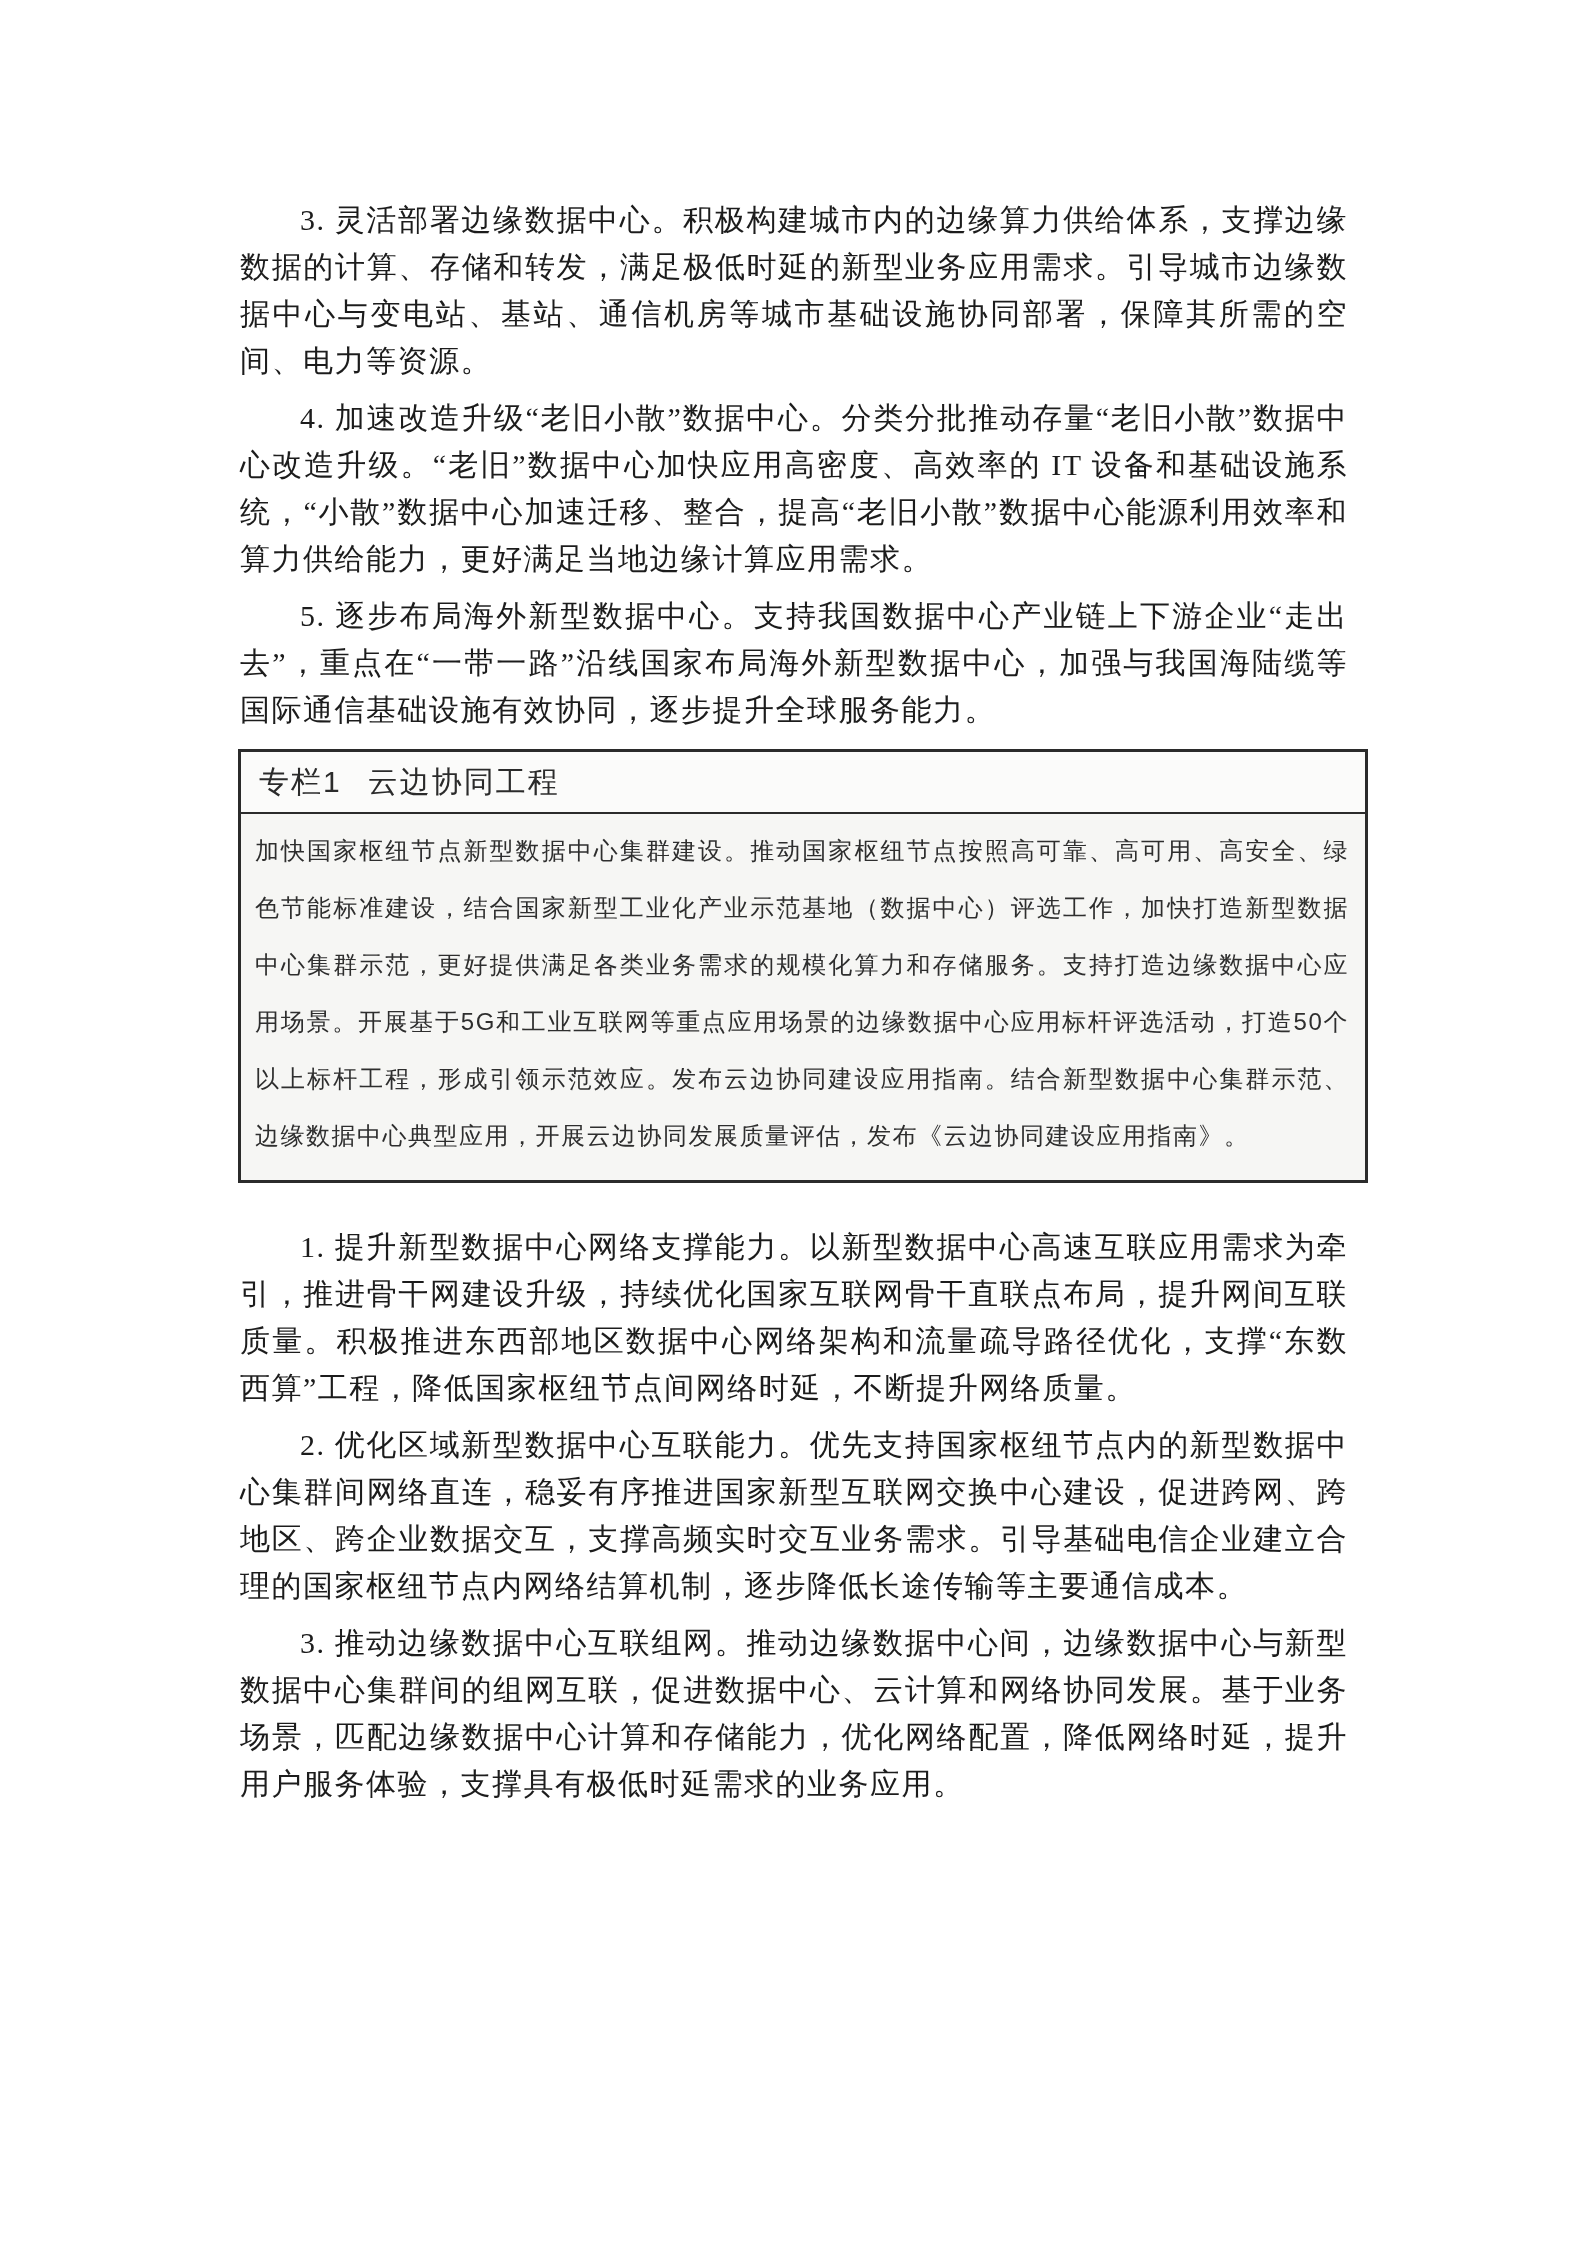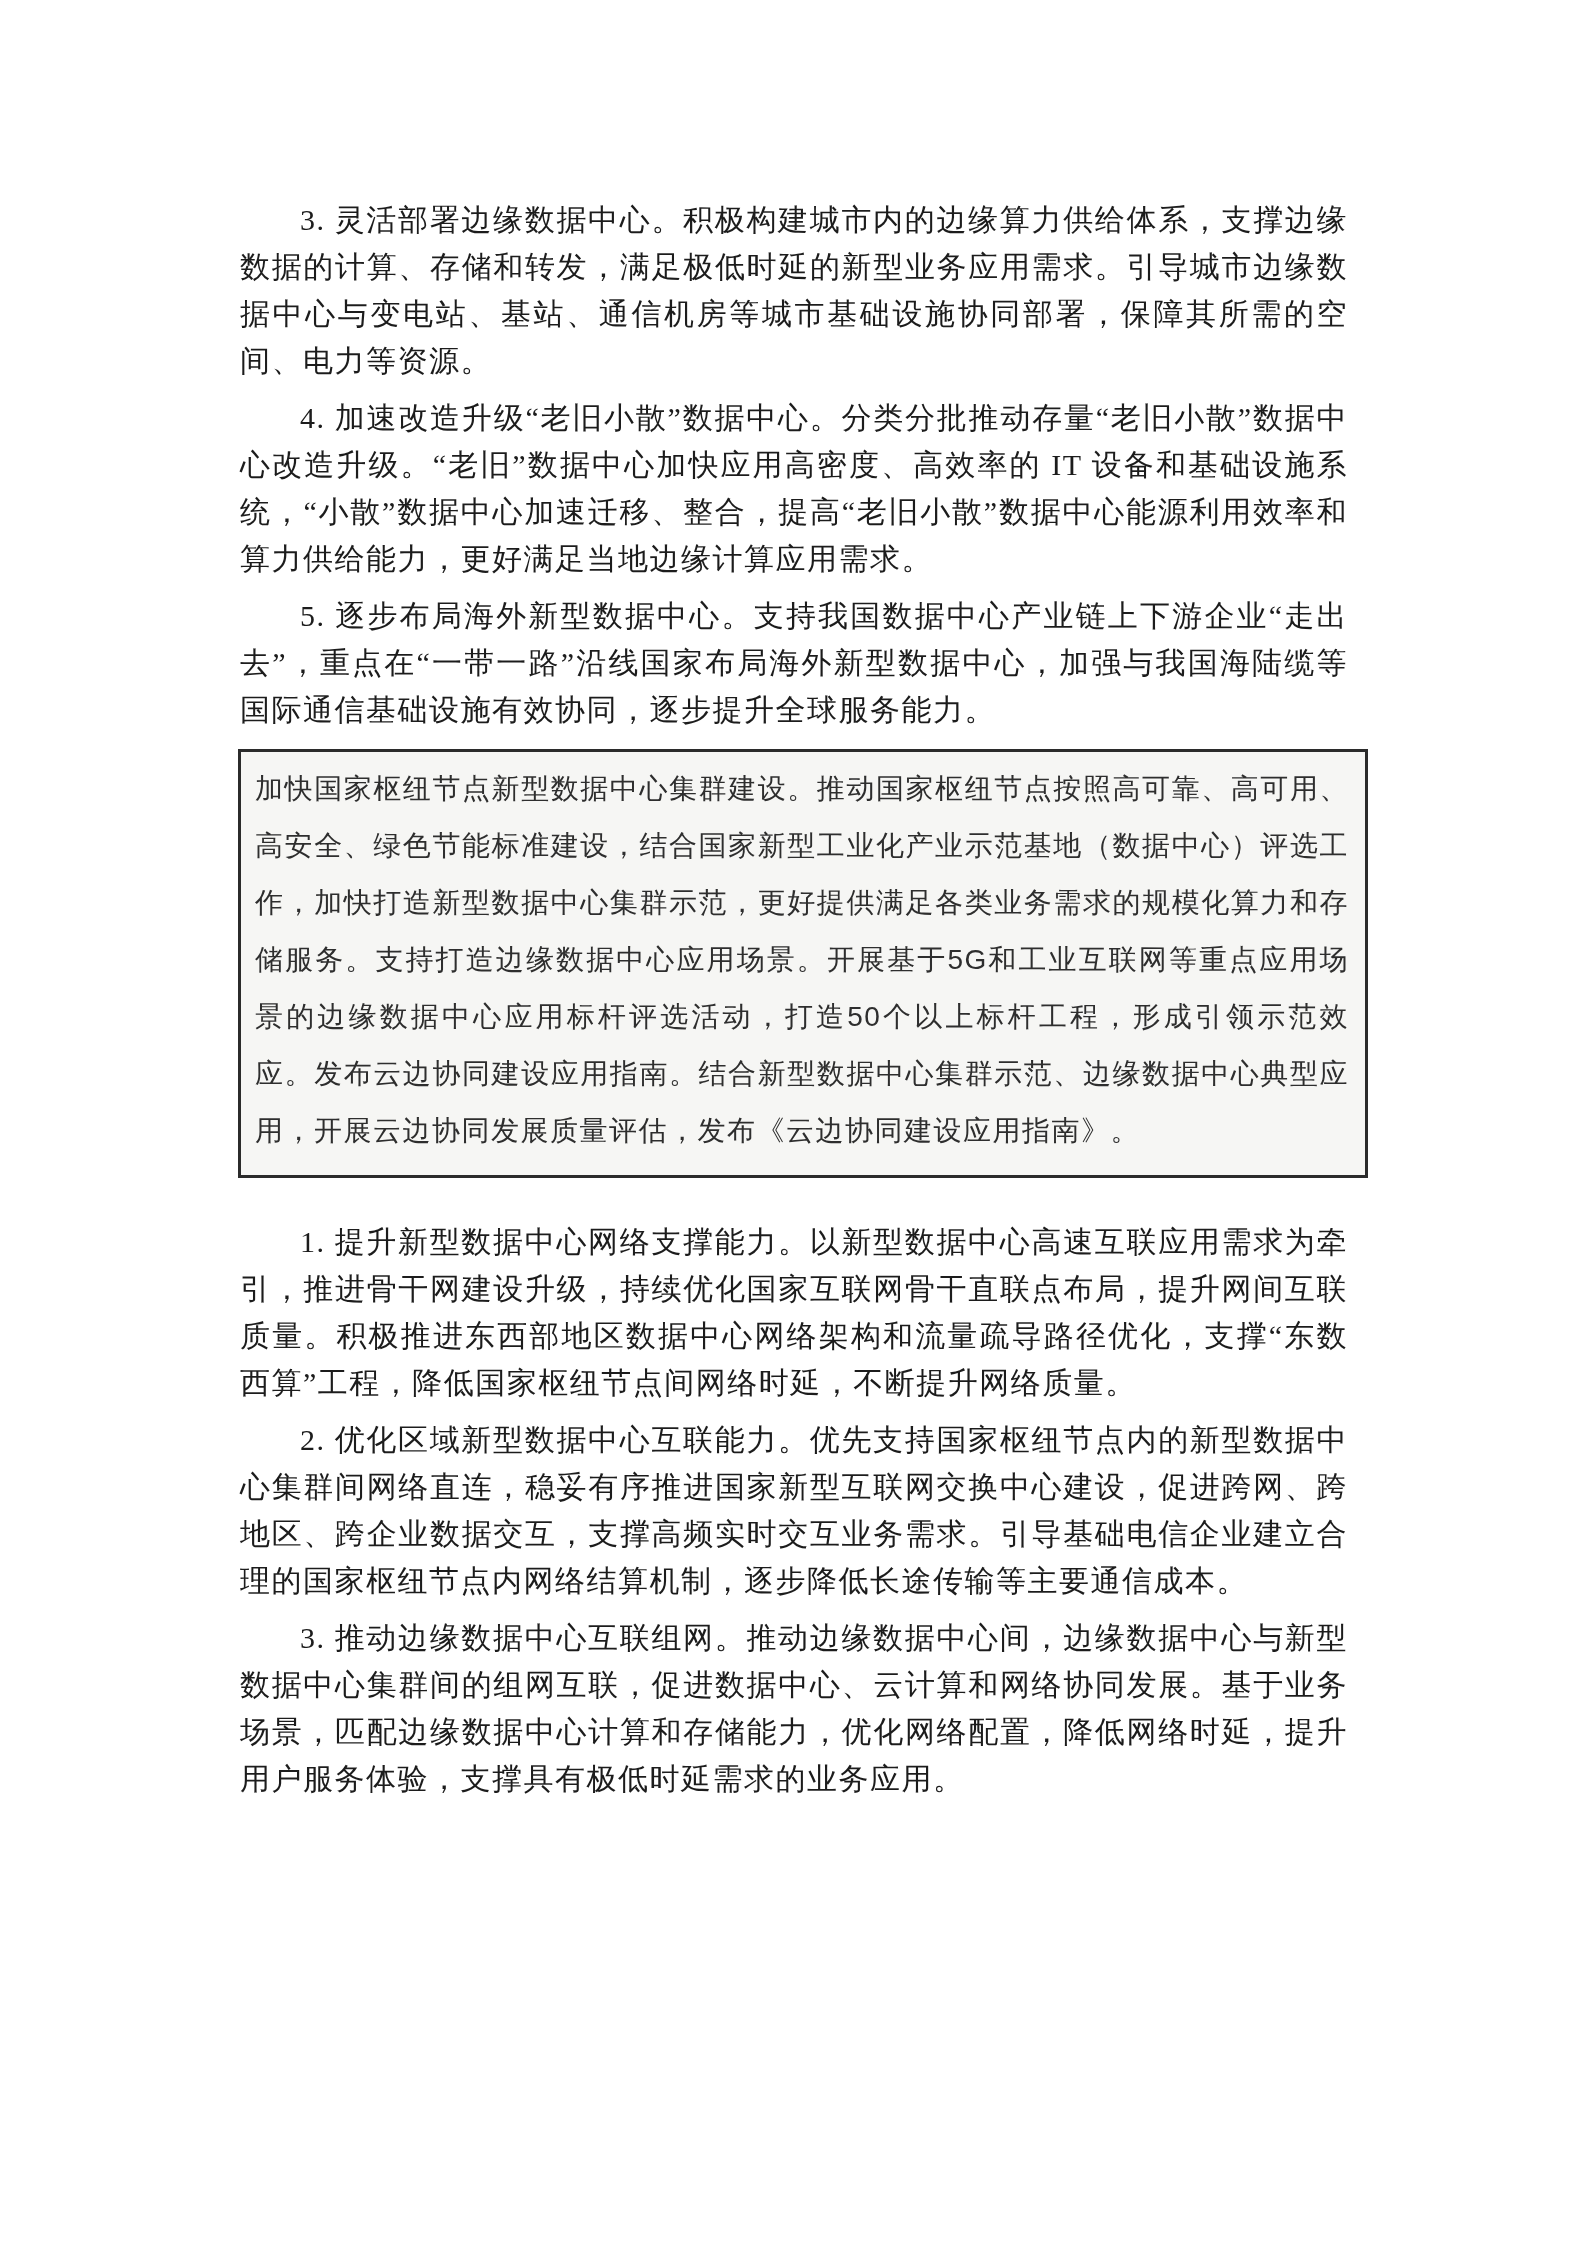--- a/index.html
+++ b/index.html
@@ -49,41 +49,44 @@
     letter-spacing: 2px;
     color: #2b2b2b;
     background: #fbfbfa;
   }
   .callout-label {
     margin-right: 26px;
   }
   .callout-body {
     padding: 8px 16px 16px 14px;
     font-family: "Liberation Sans", "DejaVu Sans", sans-serif;
-    font-size: 28px;
+    font-size: 24px;
     line-height: 57px;
     letter-spacing: 1.5px;
     color: #2e2e2e;
     text-align: justify;
     background: #f6f6f4;
   }
 </style>
 </head>
 <body>
 
 <div class="page">
   <div class="content">
 
     <p class="para">3. 灵活部署边缘数据中心。积极构建城市内的边缘算力供给体系，支撑边缘数据的计算、存储和转发，满足极低时延的新型业务应用需求。引导城市边缘数据中心与变电站、基站、通信机房等城市基础设施协同部署，保障其所需的空间、电力等资源。</p>
 
     <p class="para">4. 加速改造升级“老旧小散”数据中心。分类分批推动存量“老旧小散”数据中心改造升级。“老旧”数据中心加快应用高密度、高效率的 IT 设备和基础设施系统，“小散”数据中心加速迁移、整合，提高“老旧小散”数据中心能源利用效率和算力供给能力，更好满足当地边缘计算应用需求。</p>
 
     <p class="para">5. 逐步布局海外新型数据中心。支持我国数据中心产业链上下游企业“走出去”，重点在“一带一路”沿线国家布局海外新型数据中心，加强与我国海陆缆等国际通信基础设施有效协同，逐步提升全球服务能力。</p>
 
     <div class="callout">
+      <div class="callout-header">
+        <span class="callout-label">专栏1</span><span class="callout-title">云边协同工程</span>
+      </div>
       <div class="callout-body">加快国家枢纽节点新型数据中心集群建设。推动国家枢纽节点按照高可靠、高可用、高安全、绿色节能标准建设，结合国家新型工业化产业示范基地（数据中心）评选工作，加快打造新型数据中心集群示范，更好提供满足各类业务需求的规模化算力和存储服务。支持打造边缘数据中心应用场景。开展基于5G和工业互联网等重点应用场景的边缘数据中心应用标杆评选活动，打造50个以上标杆工程，形成引领示范效应。发布云边协同建设应用指南。结合新型数据中心集群示范、边缘数据中心典型应用，开展云边协同发展质量评估，发布《云边协同建设应用指南》。</div>
     </div>
 
 
     <p class="para">1. 提升新型数据中心网络支撑能力。以新型数据中心高速互联应用需求为牵引，推进骨干网建设升级，持续优化国家互联网骨干直联点布局，提升网间互联质量。积极推进东西部地区数据中心网络架构和流量疏导路径优化，支撑“东数西算”工程，降低国家枢纽节点间网络时延，不断提升网络质量。</p>
 
     <p class="para">2. 优化区域新型数据中心互联能力。优先支持国家枢纽节点内的新型数据中心集群间网络直连，稳妥有序推进国家新型互联网交换中心建设，促进跨网、跨地区、跨企业数据交互，支撑高频实时交互业务需求。引导基础电信企业建立合理的国家枢纽节点内网络结算机制，逐步降低长途传输等主要通信成本。</p>
 
     <p class="para">3. 推动边缘数据中心互联组网。推动边缘数据中心间，边缘数据中心与新型数据中心集群间的组网互联，促进数据中心、云计算和网络协同发展。基于业务场景，匹配边缘数据中心计算和存储能力，优化网络配置，降低网络时延，提升用户服务体验，支撑具有极低时延需求的业务应用。</p>
 

